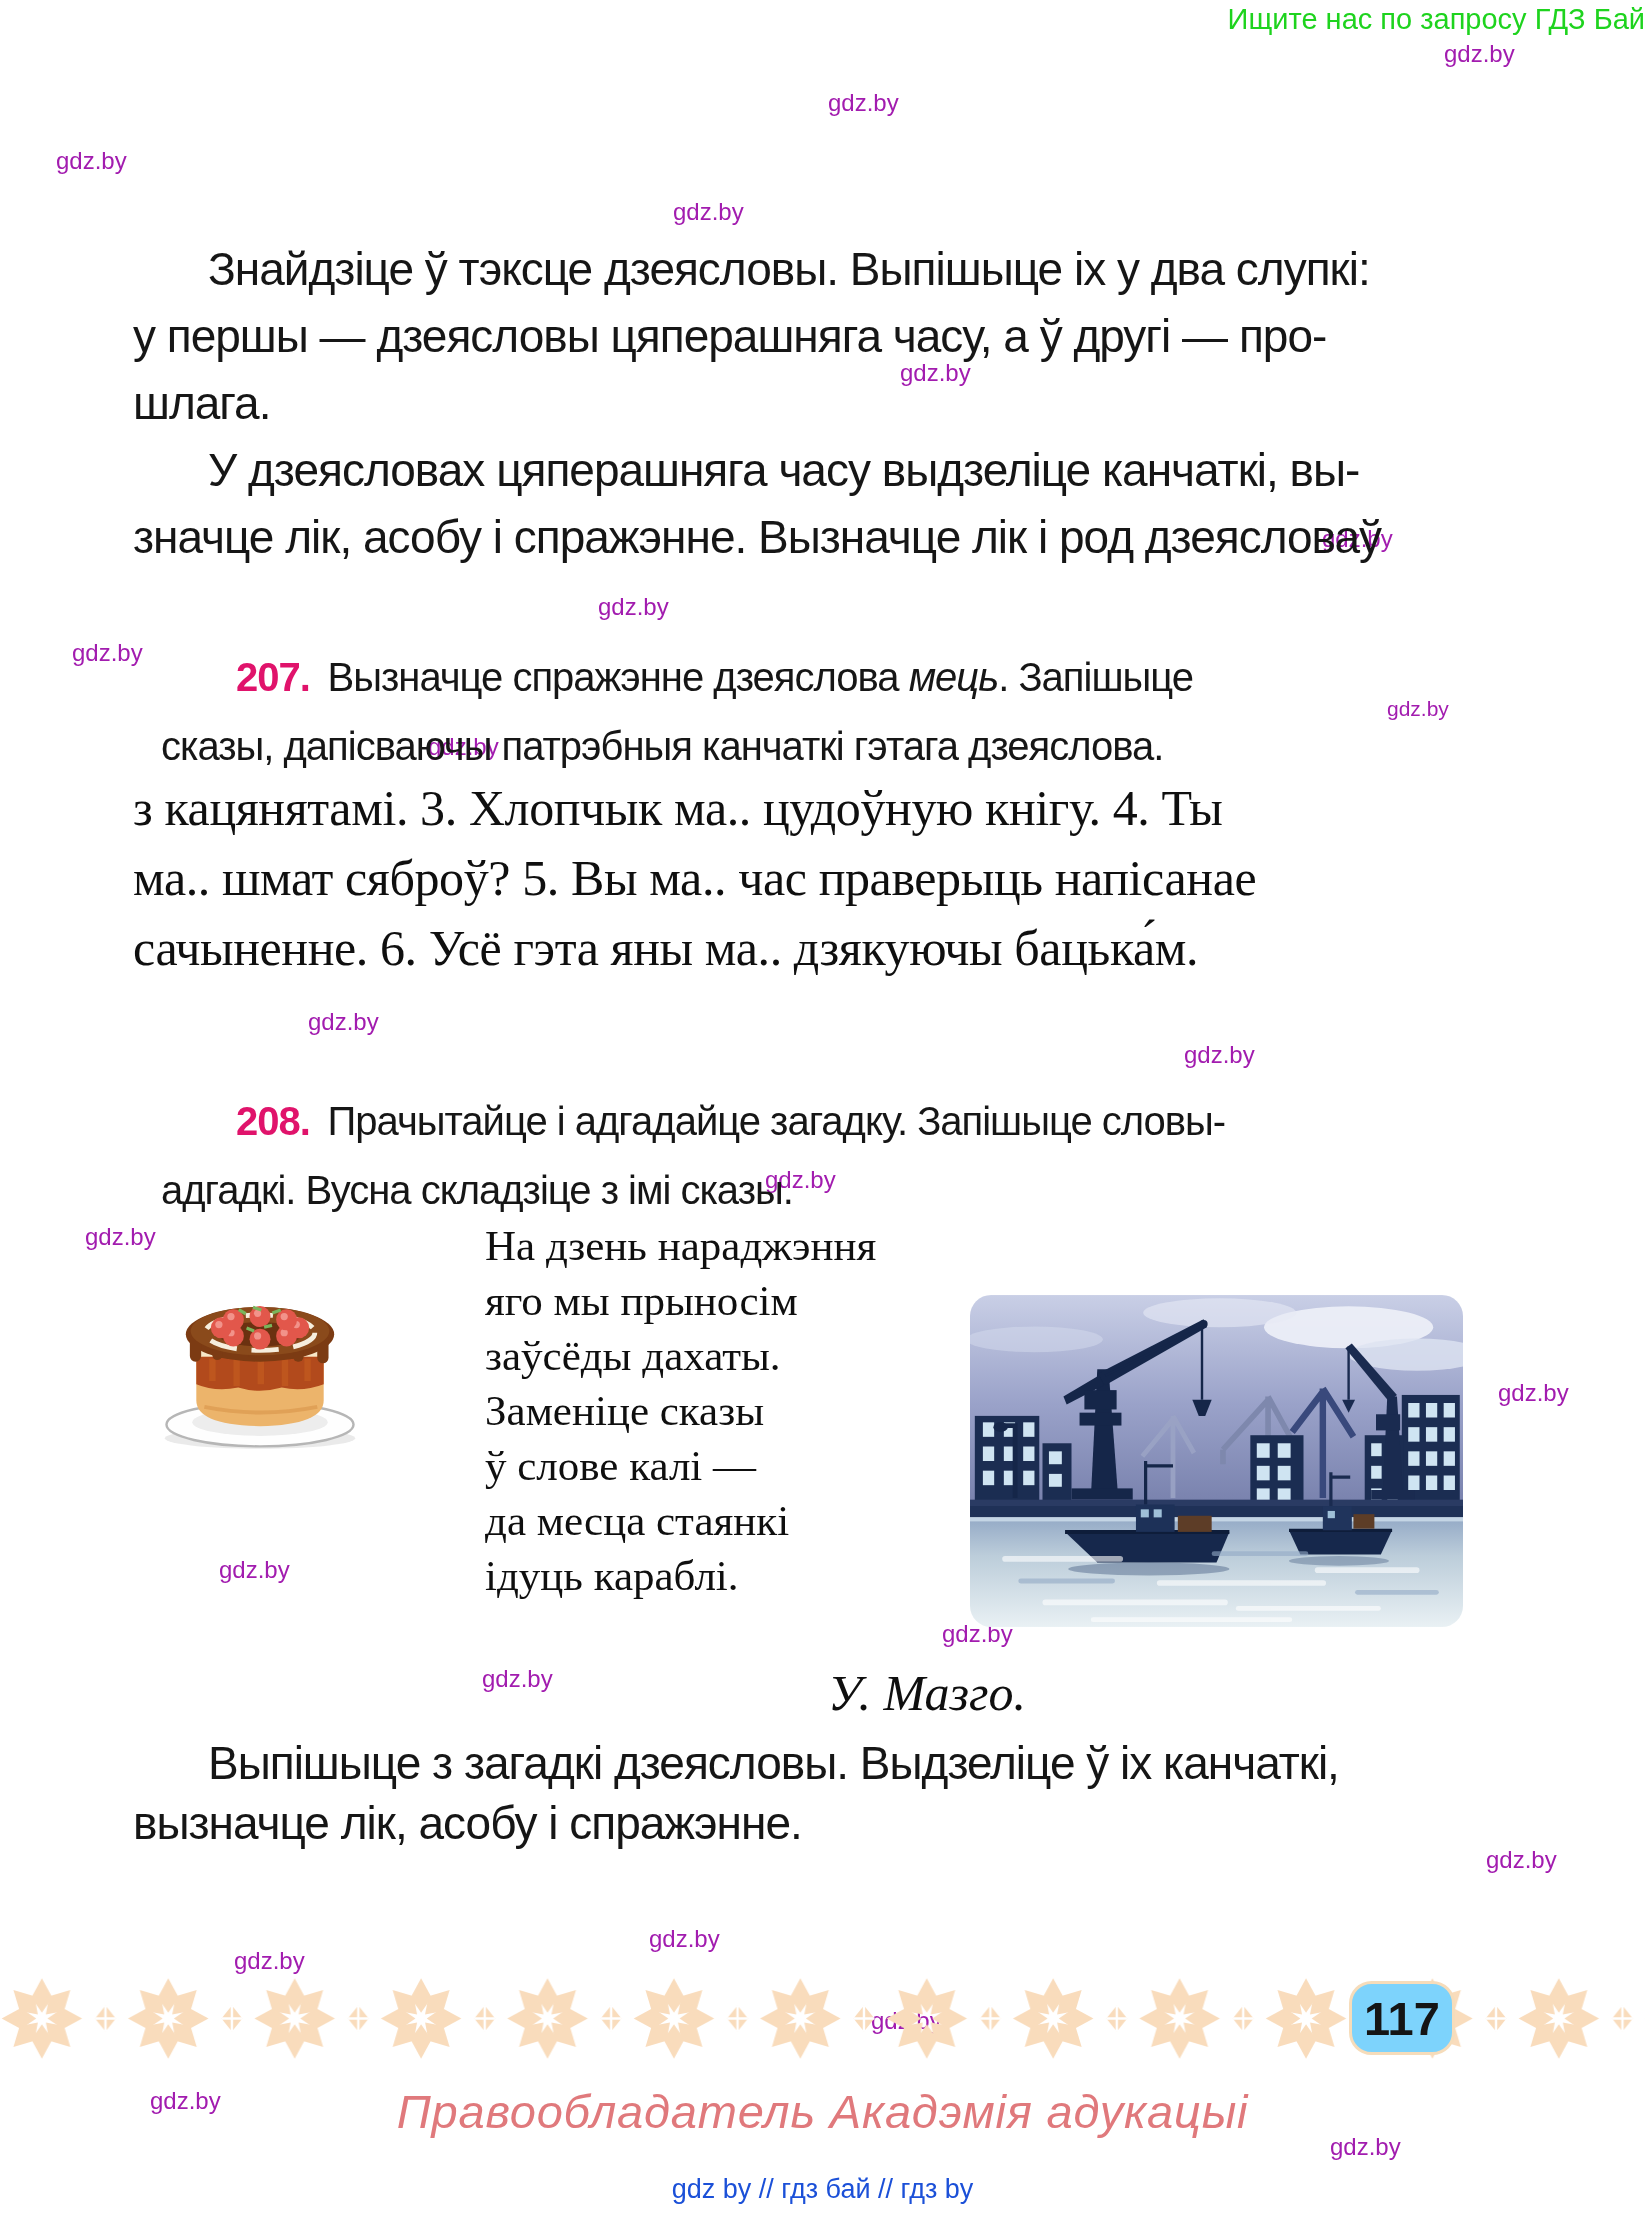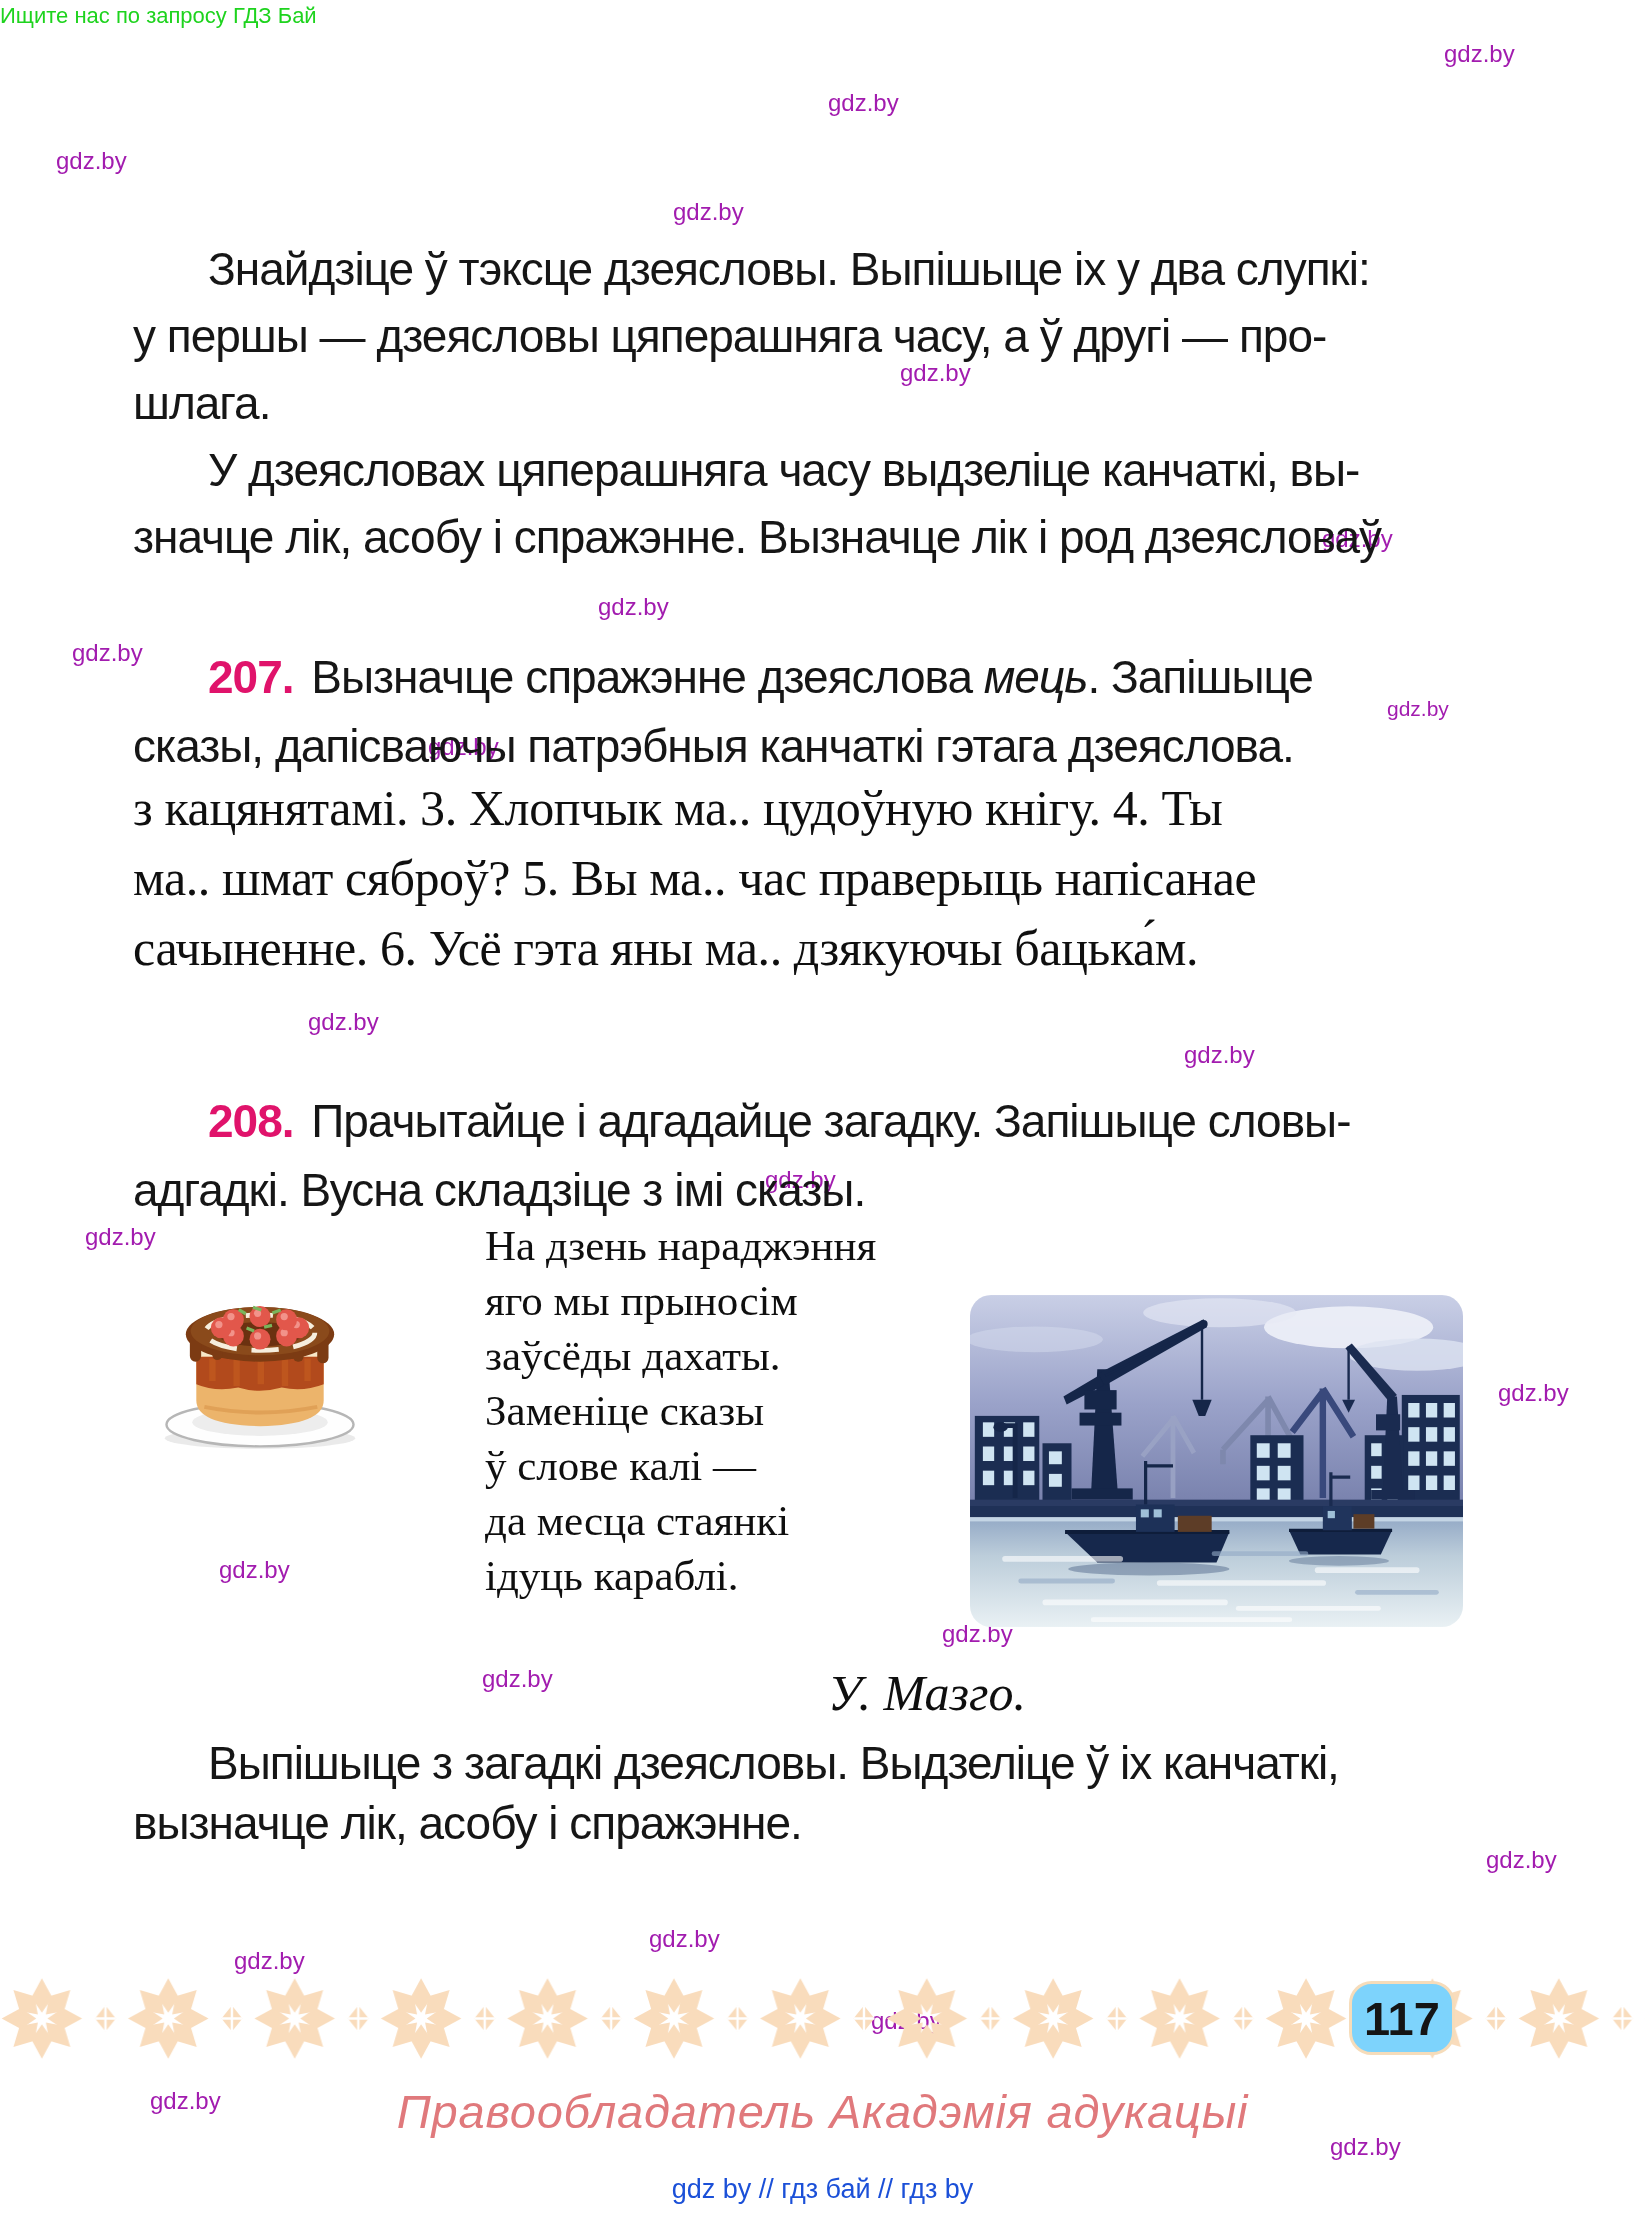--- a/index.html
+++ b/index.html
@@ -1,29 +1,29 @@
 <!DOCTYPE html>
 <html style="font-size:13px"><head>
 <meta charset="utf-8">
 <style>
   html,body{margin:0;padding:0;background:#ffffff;}
   .page{position:relative;width:1645px;height:2216px;background:#fff;overflow:hidden;
         font-family:"Liberation Sans",sans-serif;color:#161616;}
   .line{white-space:nowrap;}
   .block{position:absolute;white-space:nowrap;}
   .sans .line{font-size:46px;letter-spacing:-1px;line-height:67px;color:#161616;}
-  .ex .line{font-size:46px;letter-spacing:-1px;line-height:69px;color:#161616;}
+  .ex .line{font-size:40px;letter-spacing:-1px;line-height:69px;color:#161616;margin-left:28px;}
   .serifblk .line{font-family:"Liberation Serif","DejaVu Serif",serif;font-size:50px;
         letter-spacing:-0.4px;line-height:70px;color:#0f0f0f;}
   .poem .line{font-family:"Liberation Serif","DejaVu Serif",serif;font-size:43px;
         line-height:55px;color:#0f0f0f;}
   .tasks .line{font-size:46px;letter-spacing:-1px;line-height:60px;color:#161616;}
   .ind{padding-left:75px;}
   .exnum{color:#e0136b;font-weight:bold;padding-right:17.7px;}
-  .promo{position:absolute;top:3.2px;left:0;width:100%;text-align:left;font-size:22px;
+  .promo{position:absolute;top:3.2px;left:0;width:100%;text-align:right;font-size:29px;
         color:#1ed31e;}
   .wm{position:absolute;font-size:24px;color:#a21caf;white-space:nowrap;}
   .wm.small{font-size:21px;}
   .author{position:absolute;left:485px;top:1664px;width:541px;text-align:right;
         font-family:"Liberation Serif","DejaVu Serif",serif;font-style:italic;
         font-size:50px;color:#0f0f0f;white-space:nowrap;}
   .copyright{position:absolute;top:2084px;left:0;width:100%;text-align:center;
         font-style:italic;font-size:47px;color:#e0797c;letter-spacing:0.8px;}
   .links{position:absolute;top:2174px;left:0;width:100%;text-align:center;
         font-size:27px;color:#1b50d8;}

